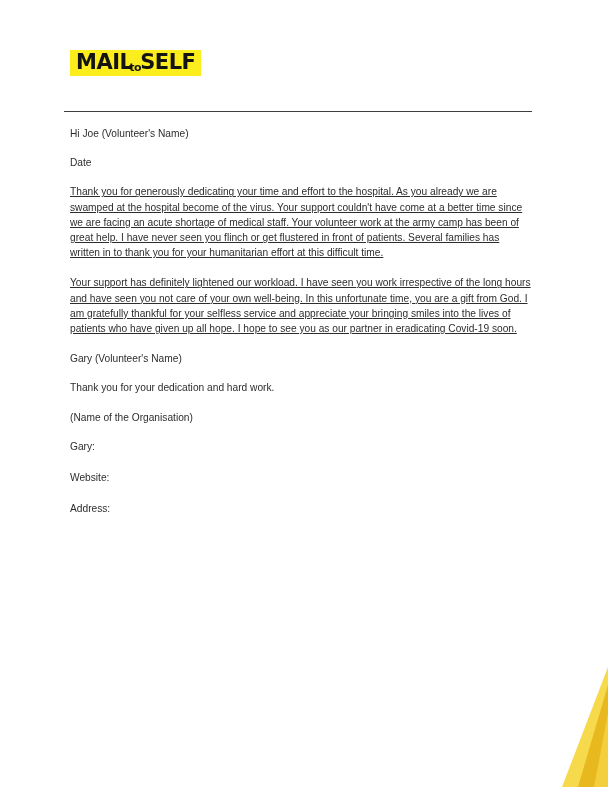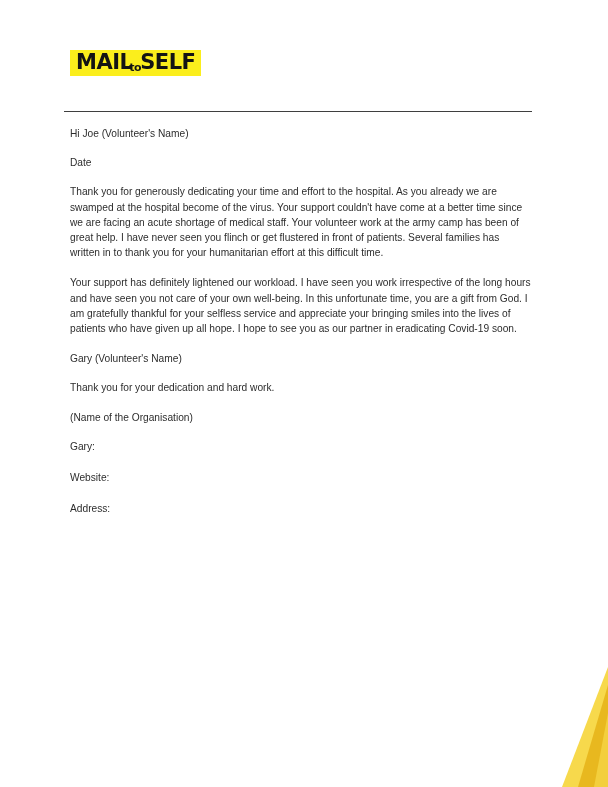--- a/index.html
+++ b/index.html
@@ -76,21 +76,21 @@
   }
   .letter p {
     margin: 0 0 14px 0;
     font-family: "Liberation Sans", sans-serif;
     font-size: 10.2px;
     line-height: 15.2px;
     color: #2d2d2d;
     text-align: left;
   }
   .letter p.tight { margin-bottom: 14px; }
-  .letter p.para { margin-bottom: 15px; }
+  .letter p.para { margin-bottom: 15px; text-decoration: underline; }
   .letter p.field { margin-bottom: 16px; }
 
   
   .corner-accent {
     position: absolute;
     right: 0;
     bottom: 0;
     width: 86px;
     height: 120px;
     pointer-events: none;

